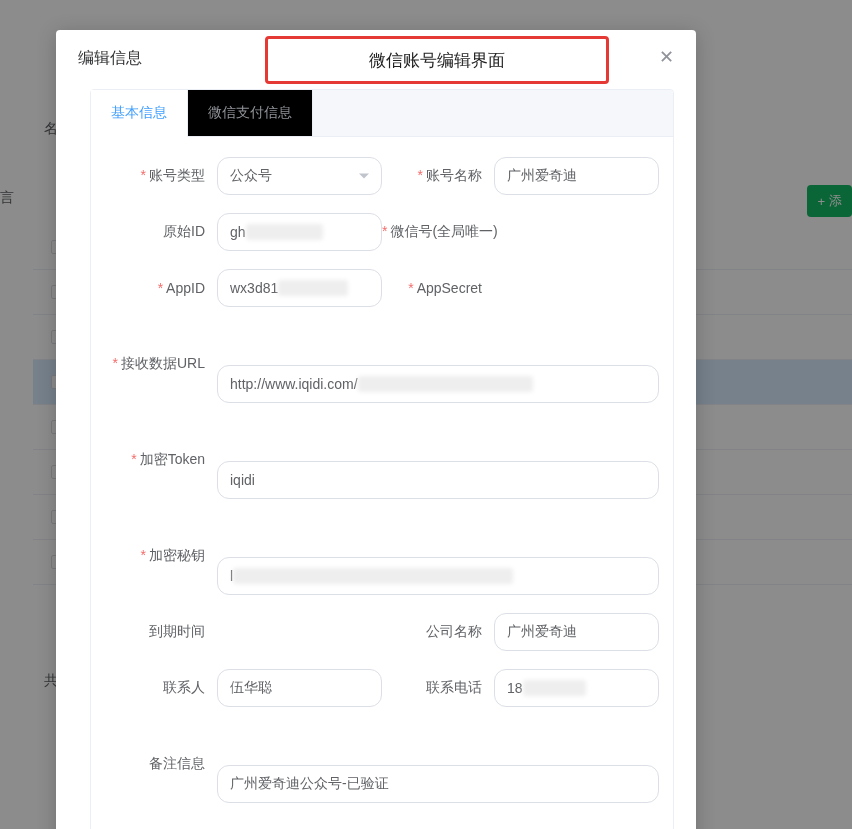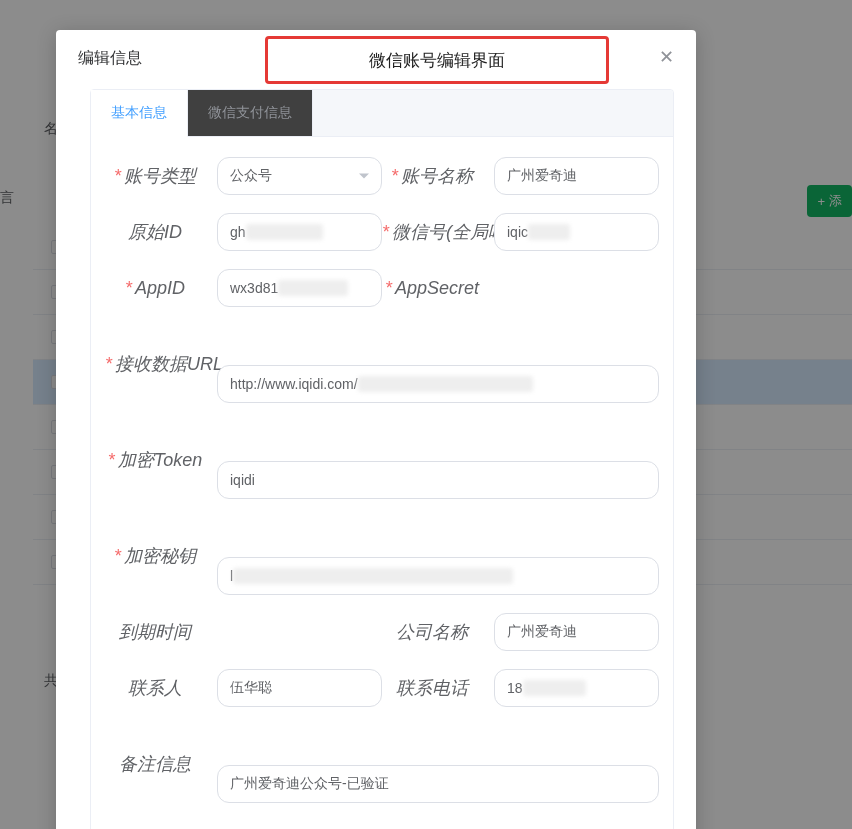--- a/index.html
+++ b/index.html
@@ -128,21 +128,21 @@
       background: #f5f7fa;
       border-bottom: 1px solid #ebeef5;
       border-radius: 4px 4px 0 0;
     }
     .tab {
       padding: 14px 20px;
       font-size: 14px;
       cursor: pointer;
       color: #909399;
       border-right: 1px solid #ebeef5;
-      background: #404040;
+      background: #000000;
     }
     .tab.active {
       background: #fff;
       color: #409eff;
       font-weight: 500;
       margin-bottom: -1px;
       border-bottom: 1px solid #fff;
     }
     .tabs-content {
       padding: 20px 14px 22px 14px;
@@ -155,26 +155,25 @@
     .form-row.single .field {
       flex: 1;
     }
     .field {
       display: flex;
       align-items: center;
     }
     .field.half { width: 50%; }
     .label {
       width: 112px;
-      text-align: center;
+      text-align: right;
       padding-right: 12px;
       color: #606266;
-      font-size: 18px;
+      font-size: 14px;
       white-space: nowrap;
-      font-style: italic;
     }
     .label .req {
       color: #f56c6c;
       margin-right: 3px;
     }
     .input, .select {
       flex: 1;
       height: 38px;
       border: 1px solid #dcdfe6;
       border-radius: 12px;
@@ -307,24 +306,20 @@
         <div class="form-row">
           <div class="field half">
             <div class="label"><span>原始ID</span></div>
             <div class="input">
                 <span>gh</span>
                 <span class="blur-tail">xxxxxxxxxxx</span>
               </div>
           </div>
           <div class="field half">
             <div class="label"><span class="req">*</span><span>微信号(全局唯一)</span></div>
-            <div class="input">
-                <span>iqic</span>
-                <span class="blur-tail">xxxxxx</span>
-              </div>
           </div>
         </div>
 
         <div class="form-row">
           <div class="field half">
             <div class="label"><span class="req">*</span><span>AppID</span></div>
             <div class="input">
                 <span>wx3d81</span>
                 <span class="blur-tail">xxxxxxxxxx</span>
               </div>

